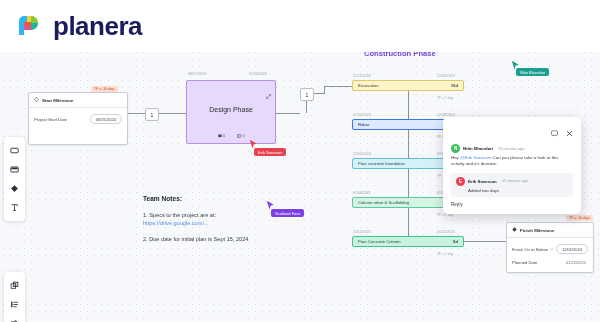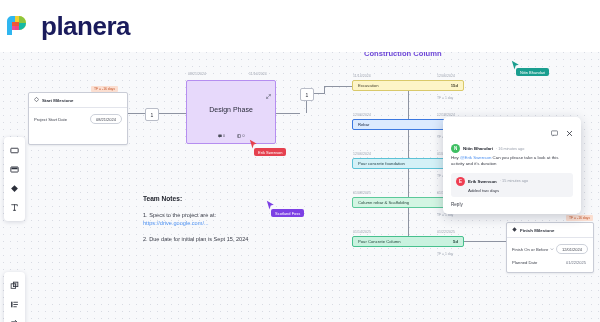--- a/index.html
+++ b/index.html
@@ -13,21 +13,21 @@
     position:absolute;inset:0;
     background-color:#f8f9fb;
     background-image:radial-gradient(#d8dbe3 0.6px, transparent 0.6px);
     background-size:7px 7px;
   }
   
   .logo-wrap{
     position:absolute;left:0;top:0;width:600px;height:52px;
     background:#ffffff;
     display:flex;align-items:center;
-    box-sizing:border-box;
+    padding-left:12px;box-sizing:border-box;
     z-index:40;
   }
   .logo-mark{width:32px;height:32px;position:relative;flex:none;}
   .logo-text{
     margin-left:9px;font-size:26px;font-weight:700;color:#1a1b5c;
     letter-spacing:-0.5px;line-height:1;
   }
   
   .tool-panel{
     position:absolute;left:4px;
@@ -268,21 +268,21 @@
 </div>
 
 <div class="line h" style="left:274px;top:113px;width:26px;"></div>
 <div class="conn-box" style="left:300px;top:88px;">1</div>
 <div class="line v" style="left:306px;top:99px;height:14px;"></div>
 <div class="line h" style="left:306px;top:86px;width:0px;"></div>
 <div class="line h" style="left:312px;top:93px;width:12px;"></div>
 <div class="line v" style="left:324px;top:86px;height:8px;"></div>
 <div class="line h" style="left:324px;top:86px;width:28px;"></div>
 
-<div class="phase-title">Construction Column</div>
+<div class="phase-title">Construction Phase</div>
 
 <div class="node-dates" style="left:353px;top:74px;">11/14/2024</div>
 <div class="node-dates" style="left:437px;top:74px;">12/06/2024</div>
 <div class="task" style="top:80px;background:#fdf5c8;border:1px solid #d9c96a;color:#4a4530;">
   <span>Excavation</span>
   <span class="dur">15d</span>
 </div>
 <div class="tf-lbl" style="left:437px;top:96px;">TF = 1 day</div>
 <div class="line v" style="left:408px;top:91px;height:29px;"></div>
 

